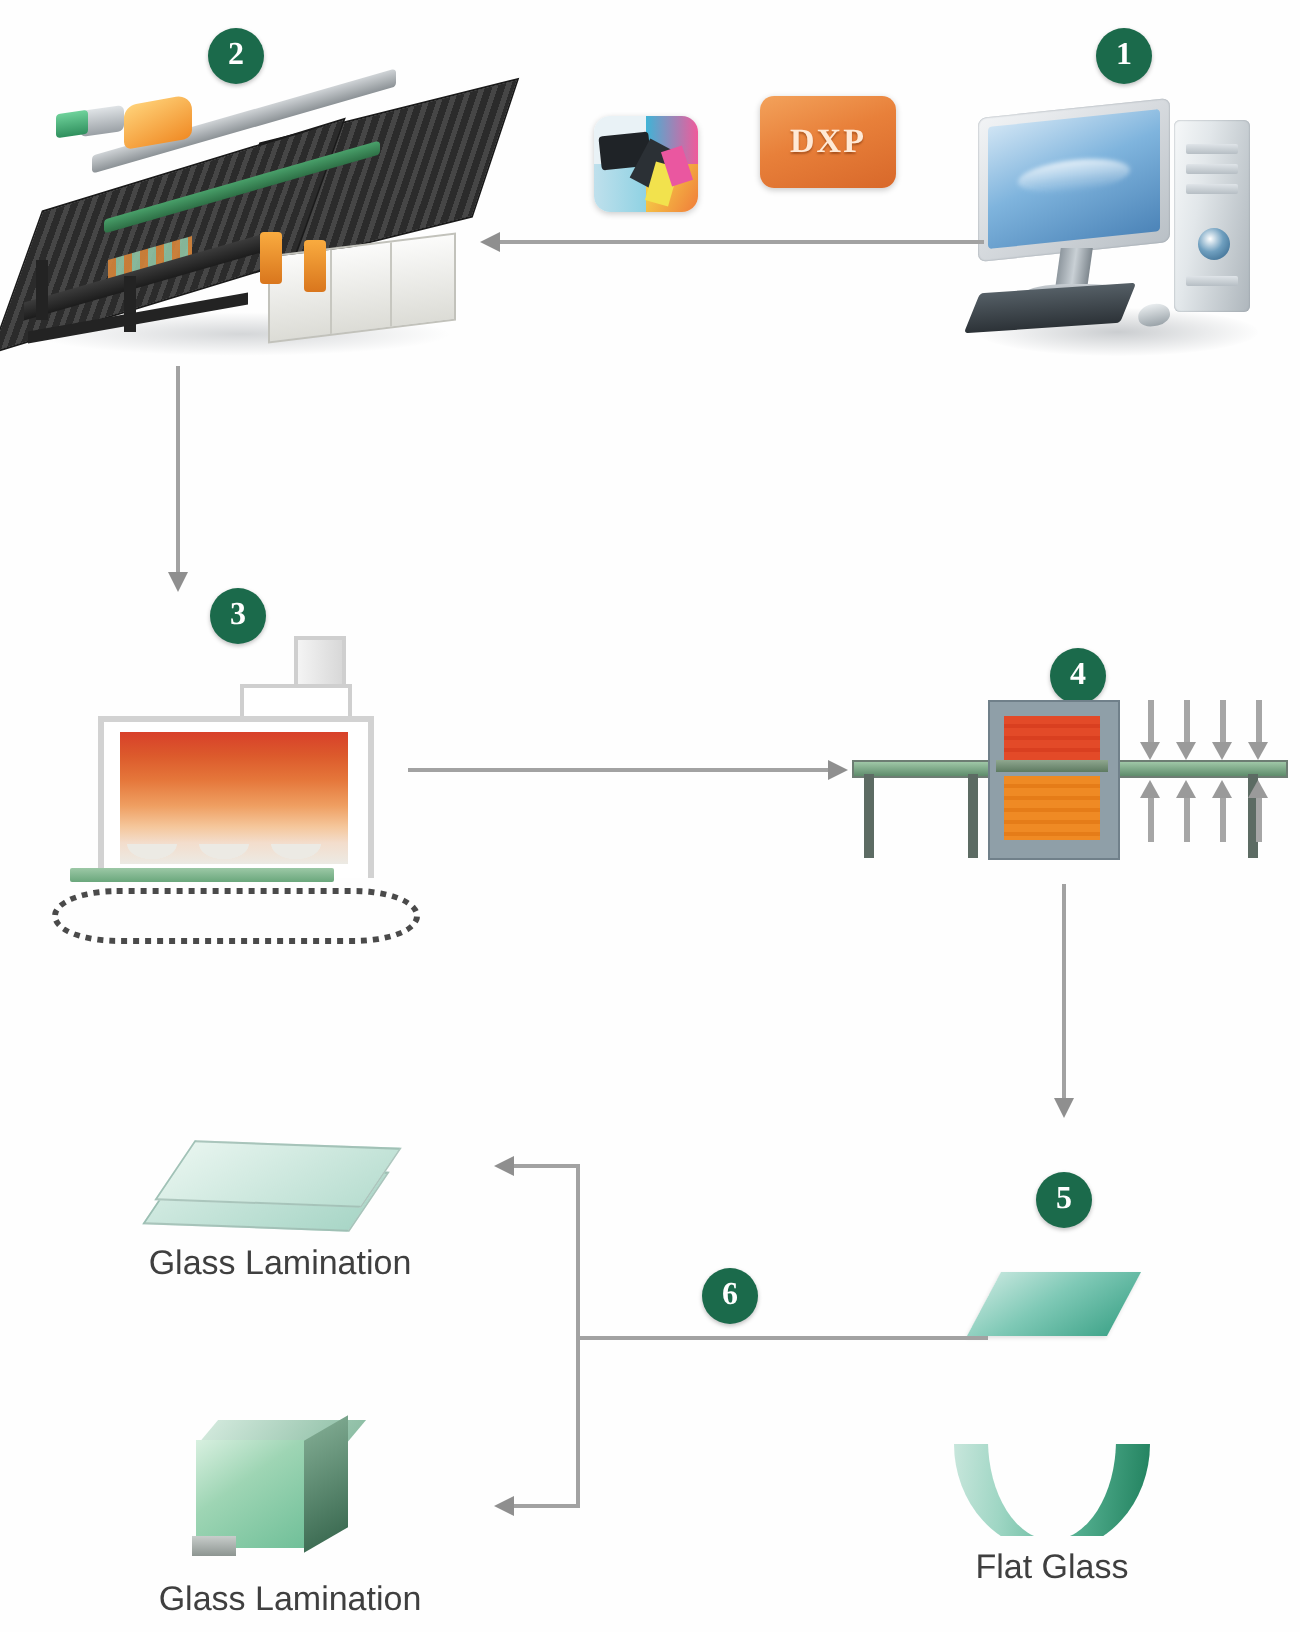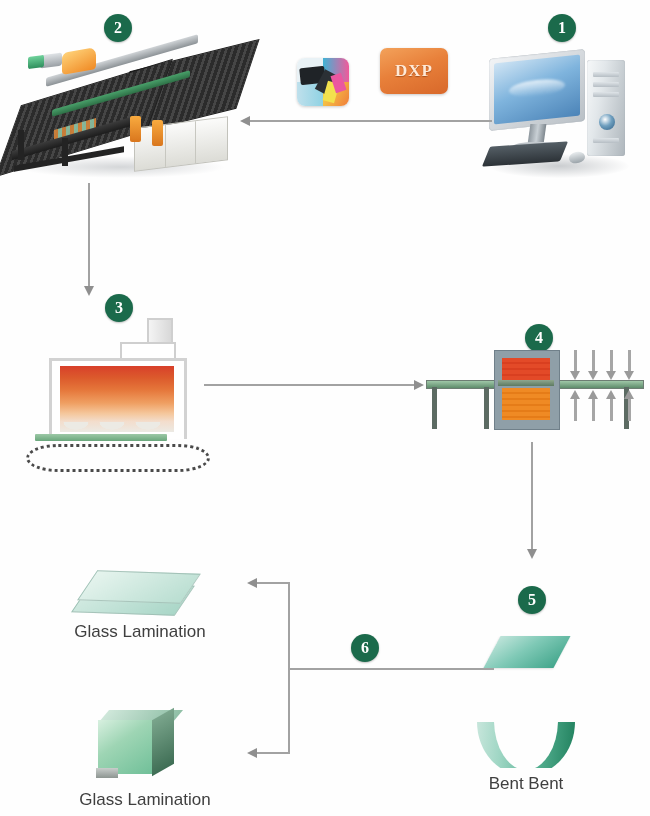--- a/index.html
+++ b/index.html
@@ -493,21 +493,21 @@
   <div class="arrow-head ah-down" style="left:527px; top:549px;"></div>
 
   <div class="badge" style="left:518px; top:586px;">5</div>
 
   <div class="flat-glass" style="left:492px; top:636px; width:70px; height:32px;"></div>
 
   <div class="bent-glass" style="left:477px; top:722px; width:98px; height:46px;">
     <div class="bent-inner"></div>
     <div class="bent-cut"></div>
   </div>
-  <div class="caption" style="left:441px; top:774px; width:170px;">Bent Bent</div>
+  <div class="caption" style="left:441px; top:774px; width:170px;">Flat Glass</div>
 
   <div class="badge" style="left:351px; top:634px;">6</div>
 
   <div class="arrow-line-h" style="left:288px; top:668px; width:206px;"></div>
 
   <div class="arrow-line-v" style="left:288px; top:582px; height:172px;"></div>
 
   <div class="arrow-line-h" style="left:256px; top:582px; width:34px;"></div>
   <div class="arrow-head ah-left" style="left:247px; top:578px;"></div>
 

